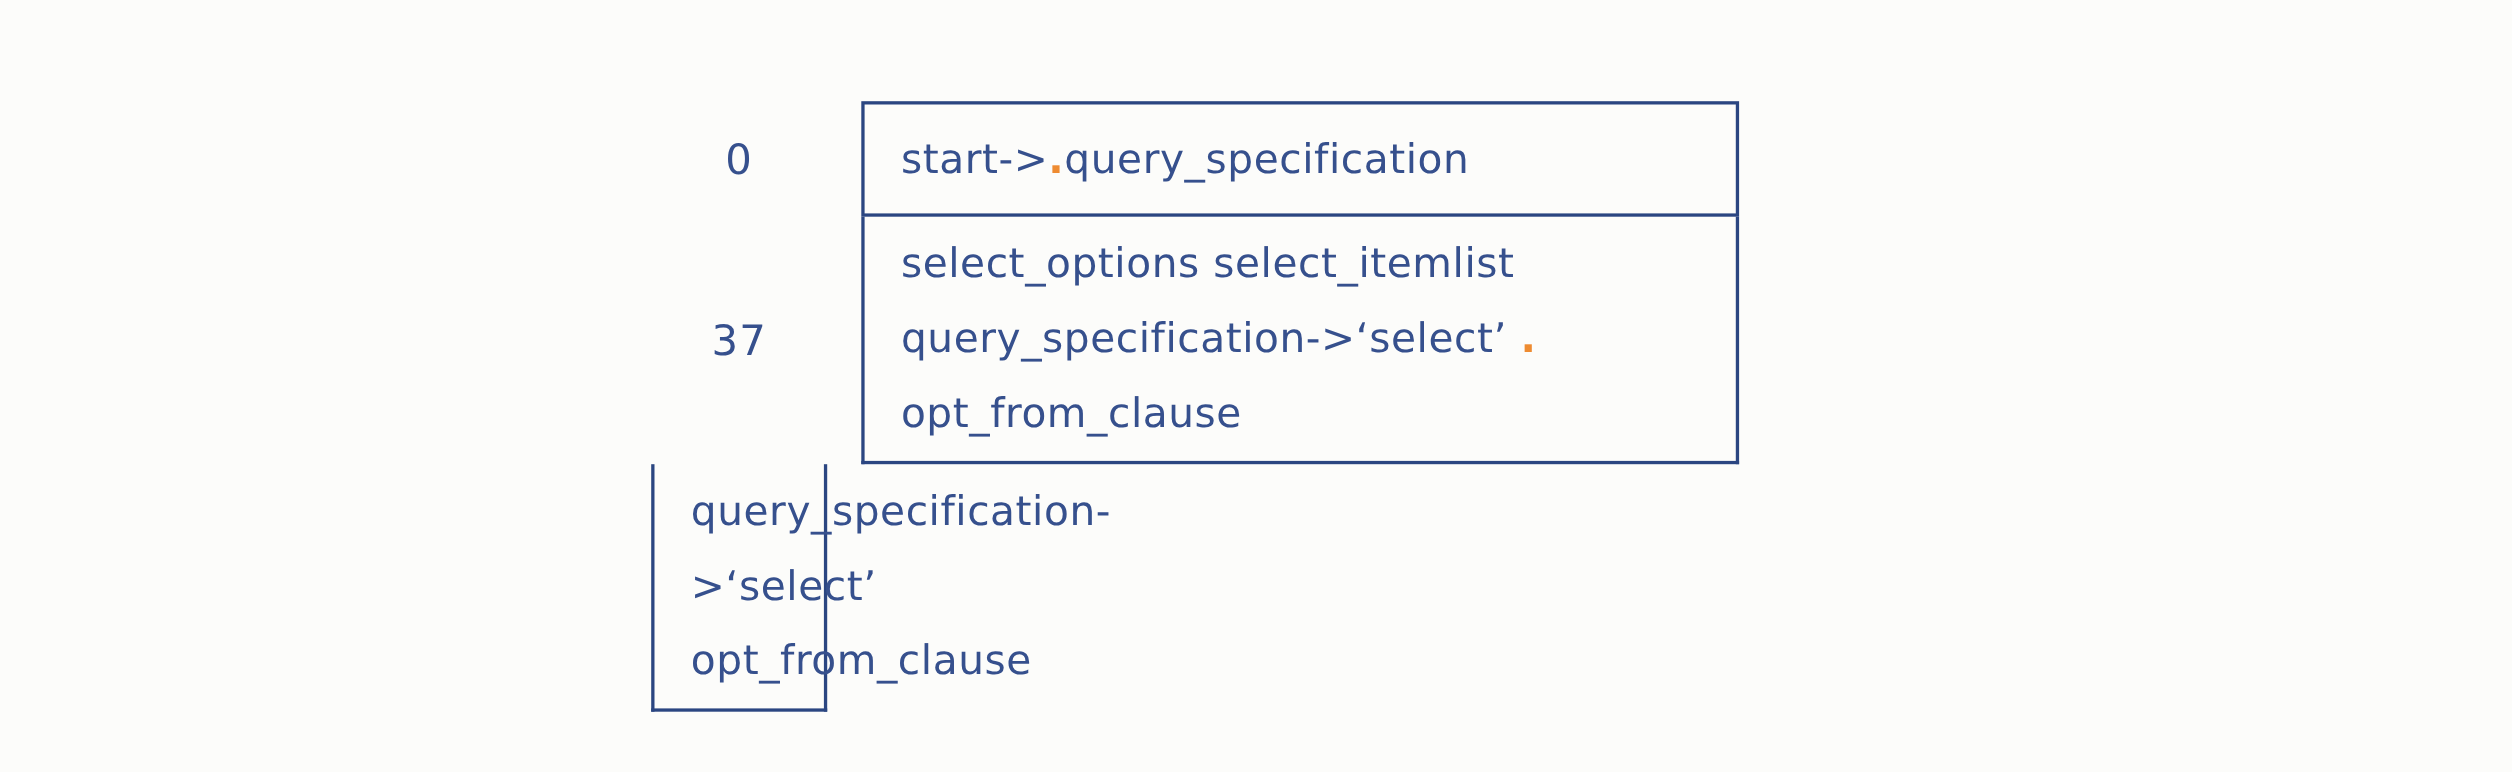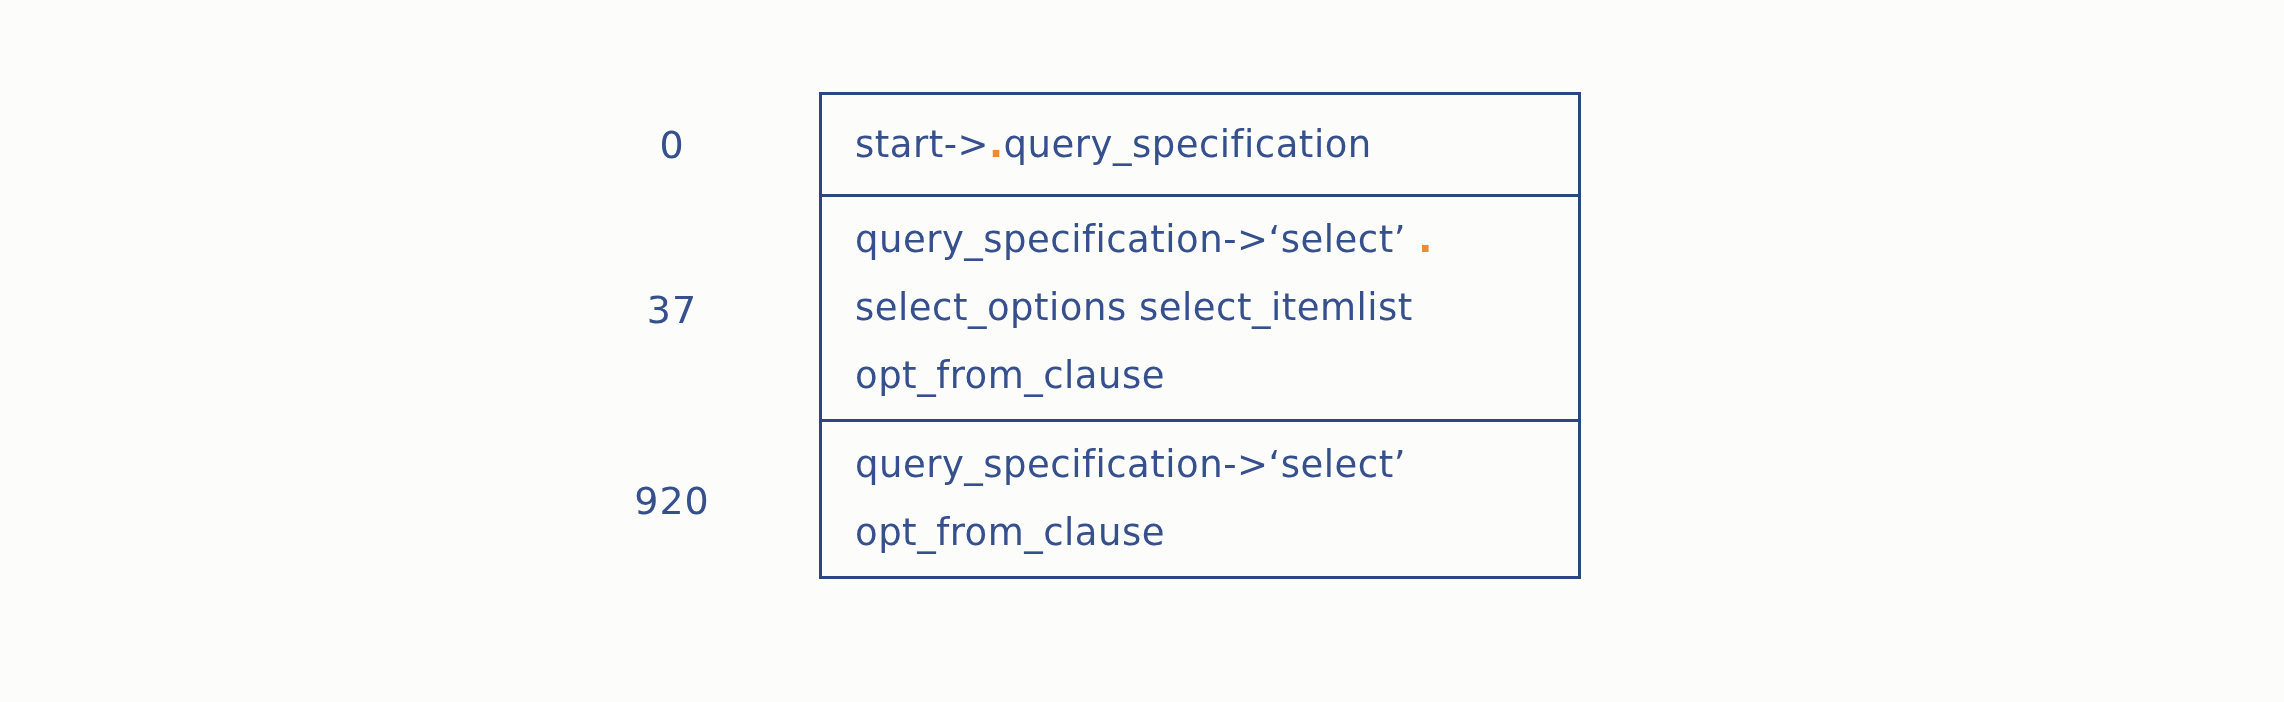--- a/index.html
+++ b/index.html
@@ -34,21 +34,20 @@
   .state-cell {
     box-sizing: border-box;
     border-left: 3px solid #2b4681;
     border-right: 3px solid #2b4681;
     border-bottom: 3px solid #2b4681;
     min-height: 105px;
     display: flex;
     flex-direction: column;
     justify-content: center;
     padding: 9px 30px 9px 33px;
-    margin-left: 36px;
   }
   .state-cell.first {
     border-top: 3px solid #2b4681;
   }
   .item-line {
     font-size: 37px;
     line-height: 68px;
     color: #36508d;
     letter-spacing: 0.5px;
     white-space: pre-wrap;
@@ -63,24 +62,23 @@
 
 <div class="canvas">
   <div class="state-table" id="state-table">
   <div class="state-num">0</div>
   <div class="state-cell first">
         <div class="item-line"><span>start-&gt;</span><span class="dot-accent">.</span><span>query_specification</span></div>
       </div>
 
   <div class="state-num">37</div>
   <div class="state-cell">
+        <div class="item-line"><span>select_options select_itemlist</span></div>
         <div class="item-line"><span>query_specification-&gt;‘select’ </span><span class="dot-accent">.</span></div>
-        <div class="item-line"><span>select_options select_itemlist</span></div>
         <div class="item-line"><span>opt_from_clause</span></div>
       </div>
 
-  <div class="state-num">920</div>
   <div class="state-cell">
         <div class="item-line"><span>query_specification-&gt;‘select’</span></div>
         <div class="item-line"><span>opt_from_clause</span></div>
       </div>
 </div>
 </div>
 
 </body></html>

